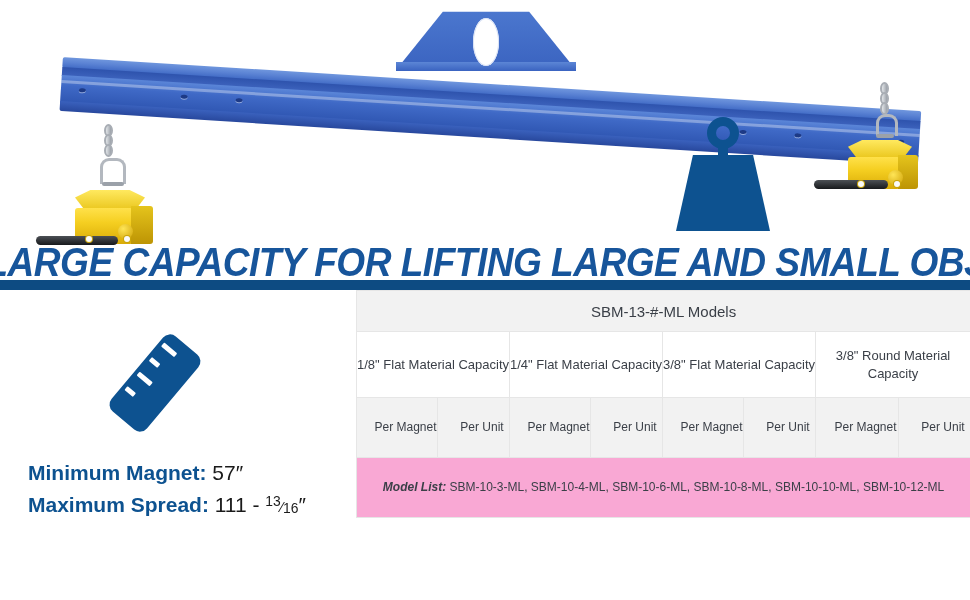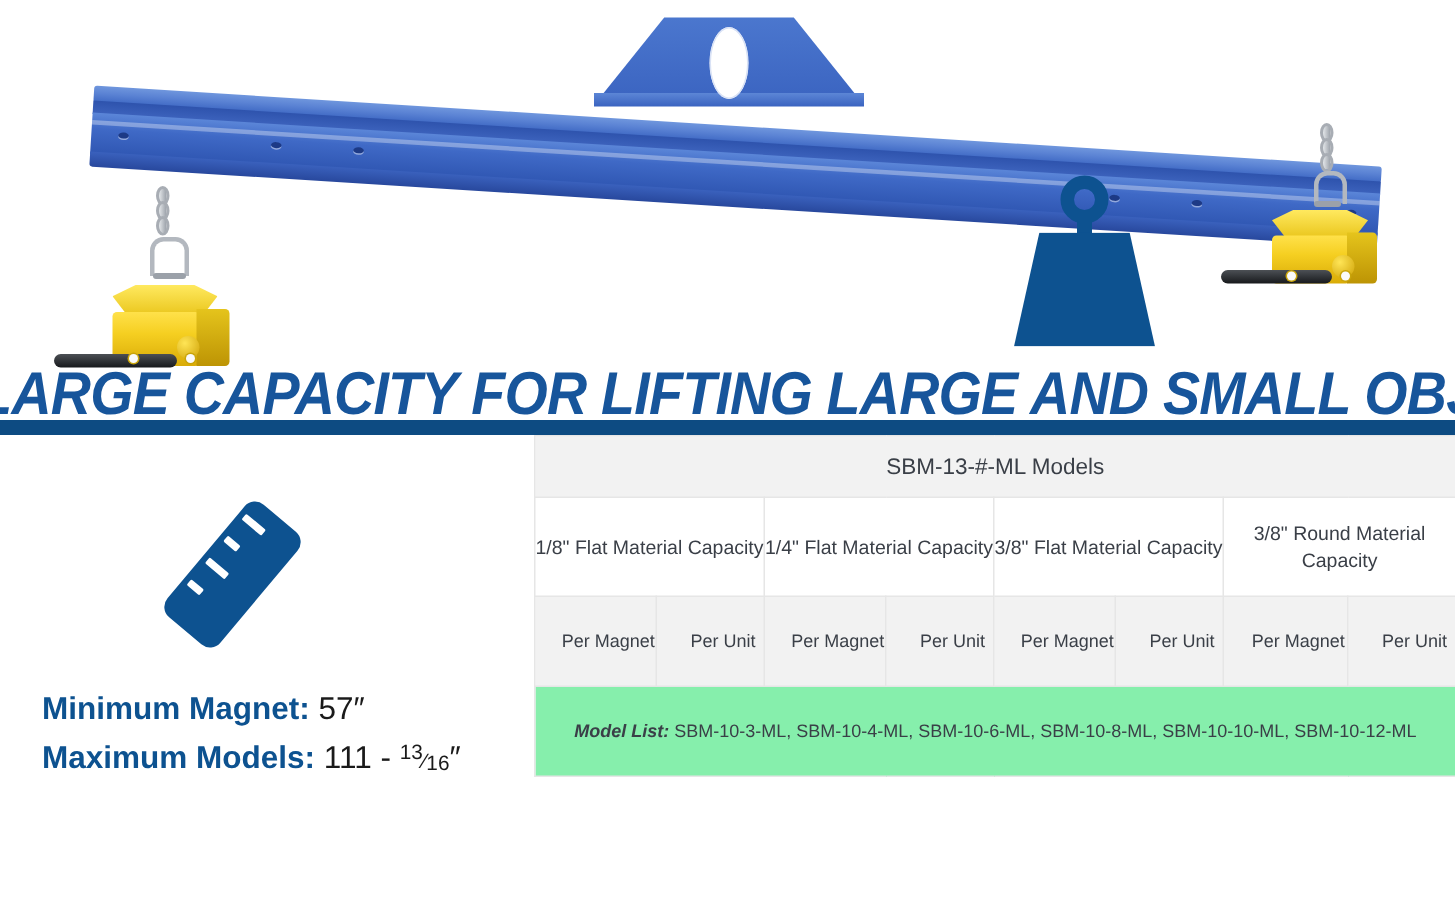--- a/index.html
+++ b/index.html
@@ -192,21 +192,21 @@
   .row-group td.sep { border-left:1px solid #e6e6e6; }
   .row-sub td {
     background:#f2f2f2; height:60px;
     font-size:12px; line-height:17px; color:#3a3f47;padding-left:17px;
   }
   .row-val td {
     background:#ffffff; height:58px;
     font-size:12.5px; line-height:17px; color:#3a3f47;
   }
   .row-models td {
-    background:#86efac; height:60px;
+    background:#f9a8d4; height:60px;
     font-size:12px; line-height:19px; color:#3a3f47;
     padding:0 14px; border-left:none; border-right:none; border-bottom:none;
   }
   .row-models em { font-style:italic; font-weight:bold; }
 </style>
 </head>
 <body>
 
 <div id="hero">
 
@@ -279,21 +279,21 @@
       <div class="tick" style="top:50px"></div>
       <div class="tick short" style="top:69px"></div>
     </div>
 
     <div id="specs">
       <div class="spec-line">
         <span class="spec-label">Minimum Magnet:</span>
         <span>57″</span>
       </div>
       <div class="spec-line">
-        <span class="spec-label">Maximum Models:</span>
+        <span class="spec-label">Maximum Spread:</span>
         <span>111 - </span><span class="frac"><sup>13</sup>⁄<sub>16</sub></span><span>″</span>
       </div>
     </div>
   </div>
 
   <table id="spec-table">
     <colgroup>
       <col style="width:81px">
         <col style="width:72px">
       <col style="width:81px">

